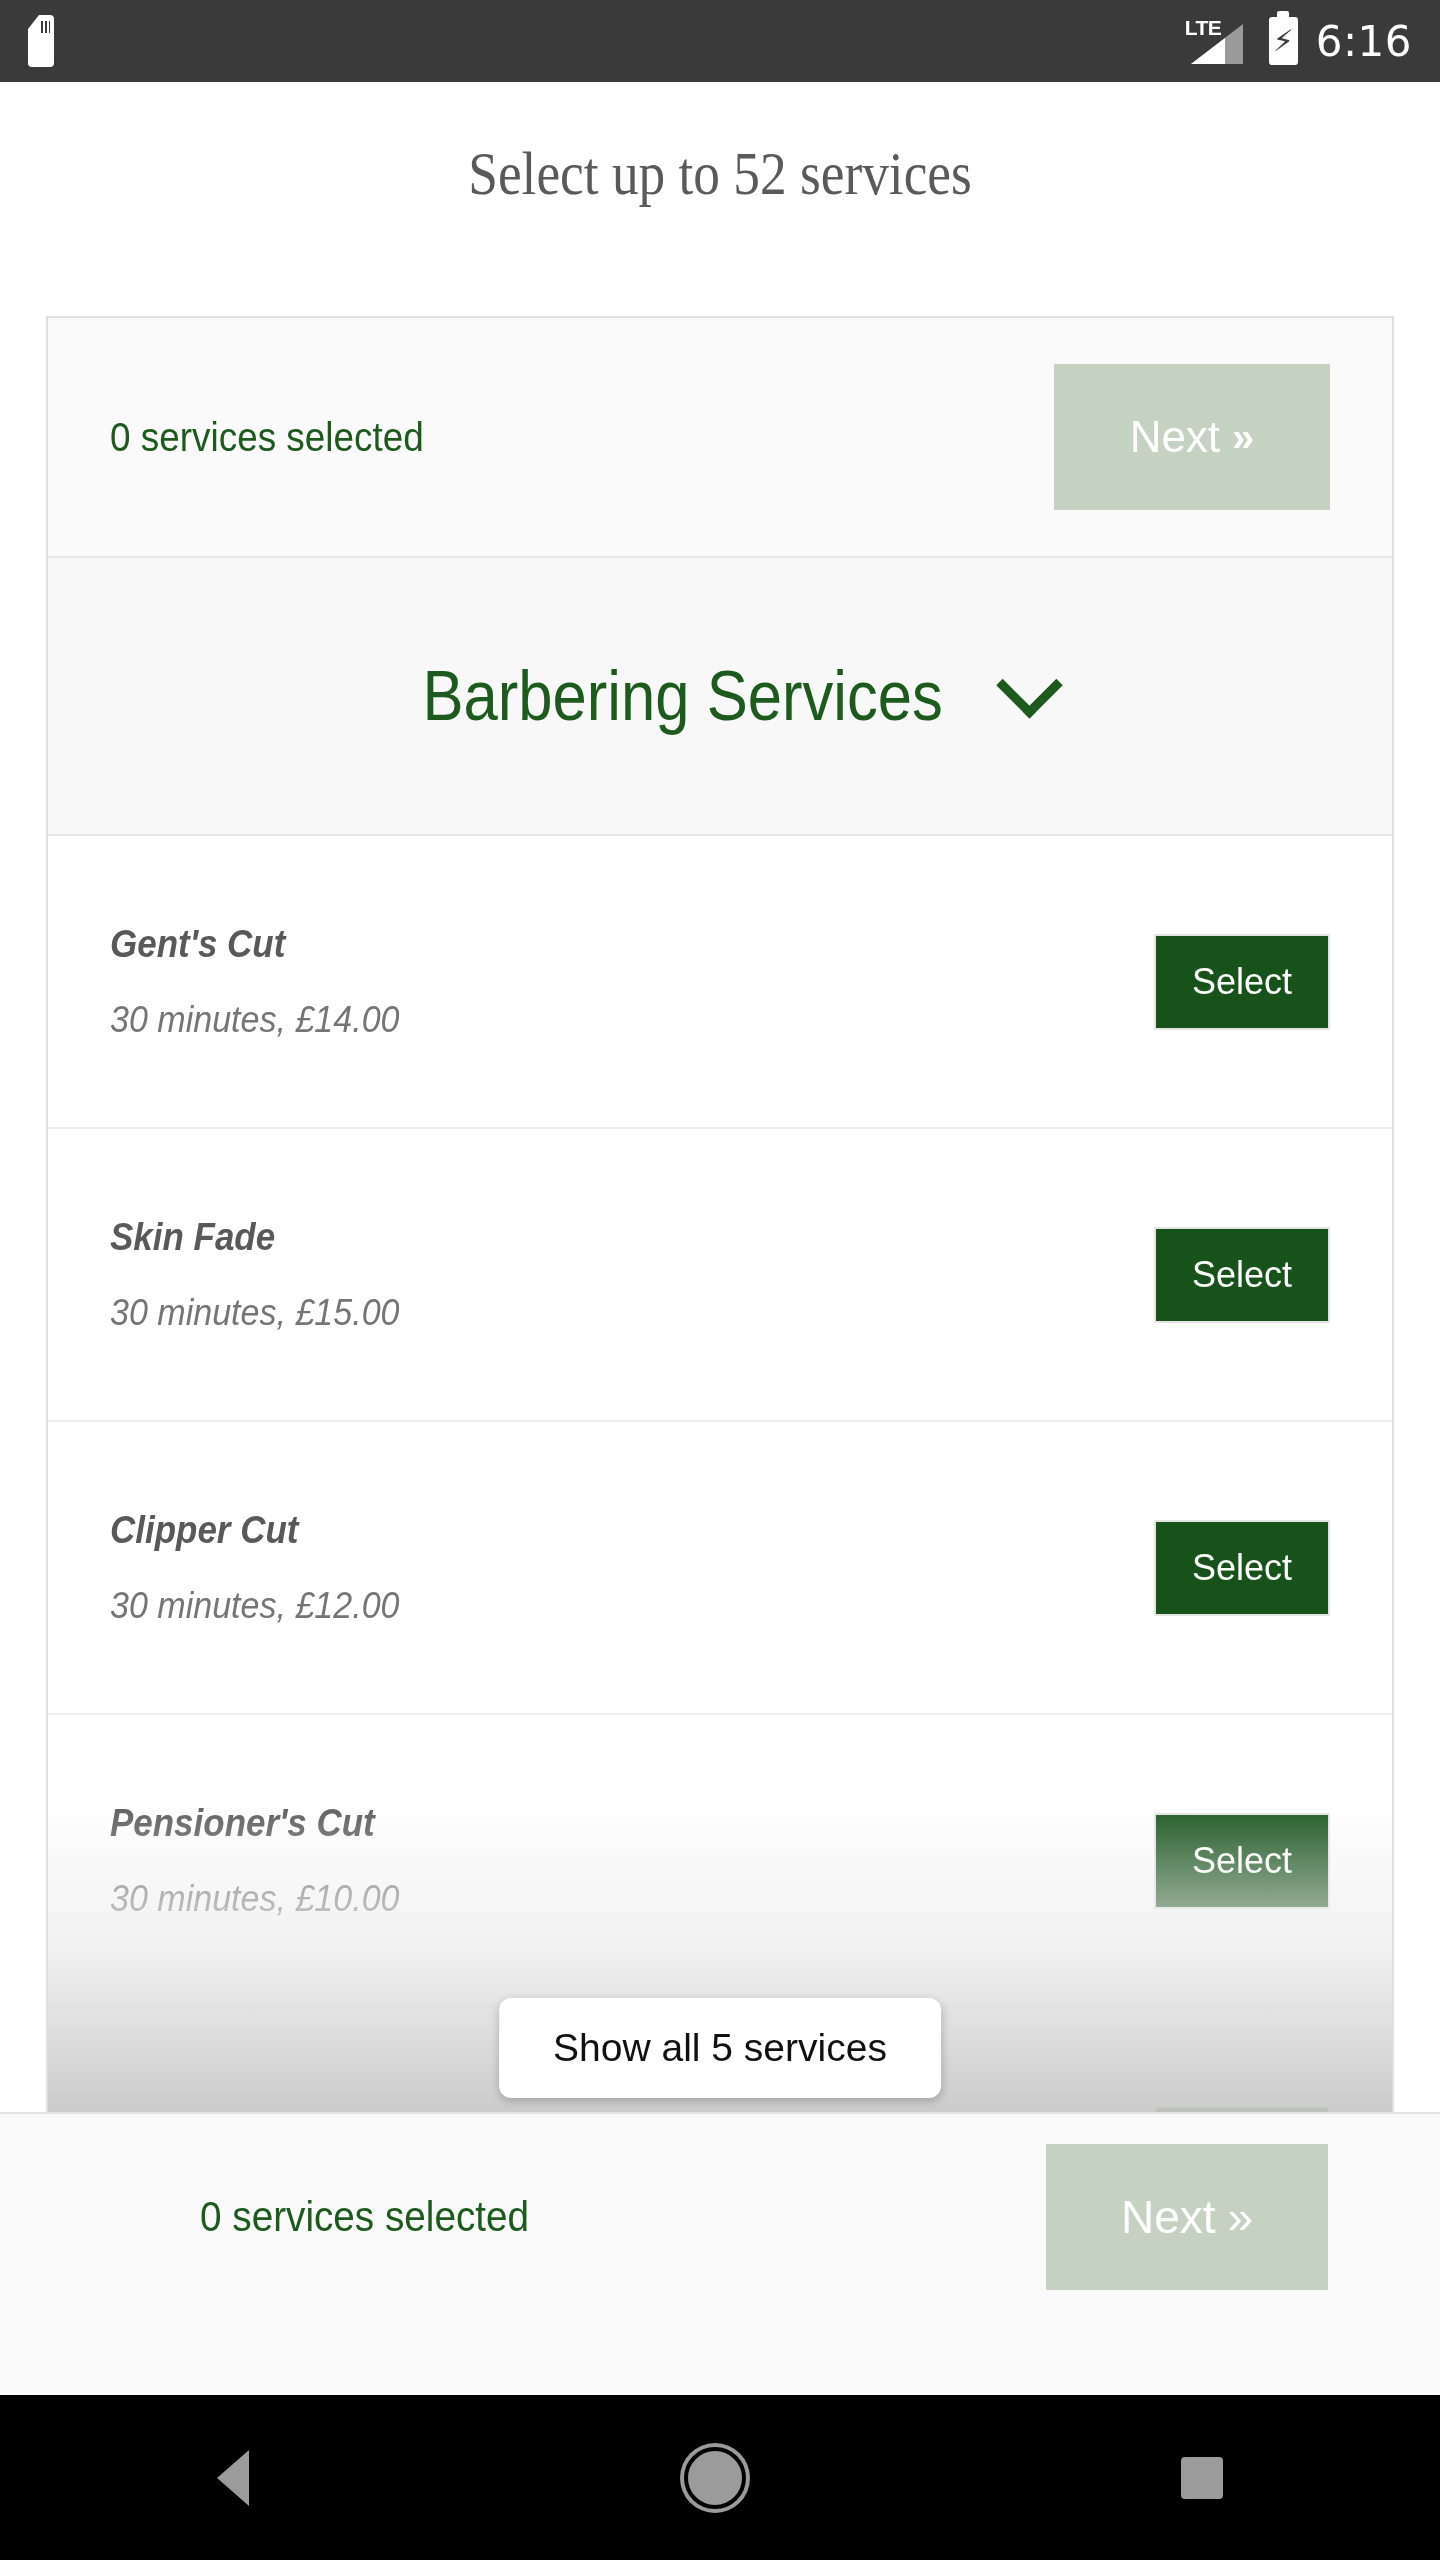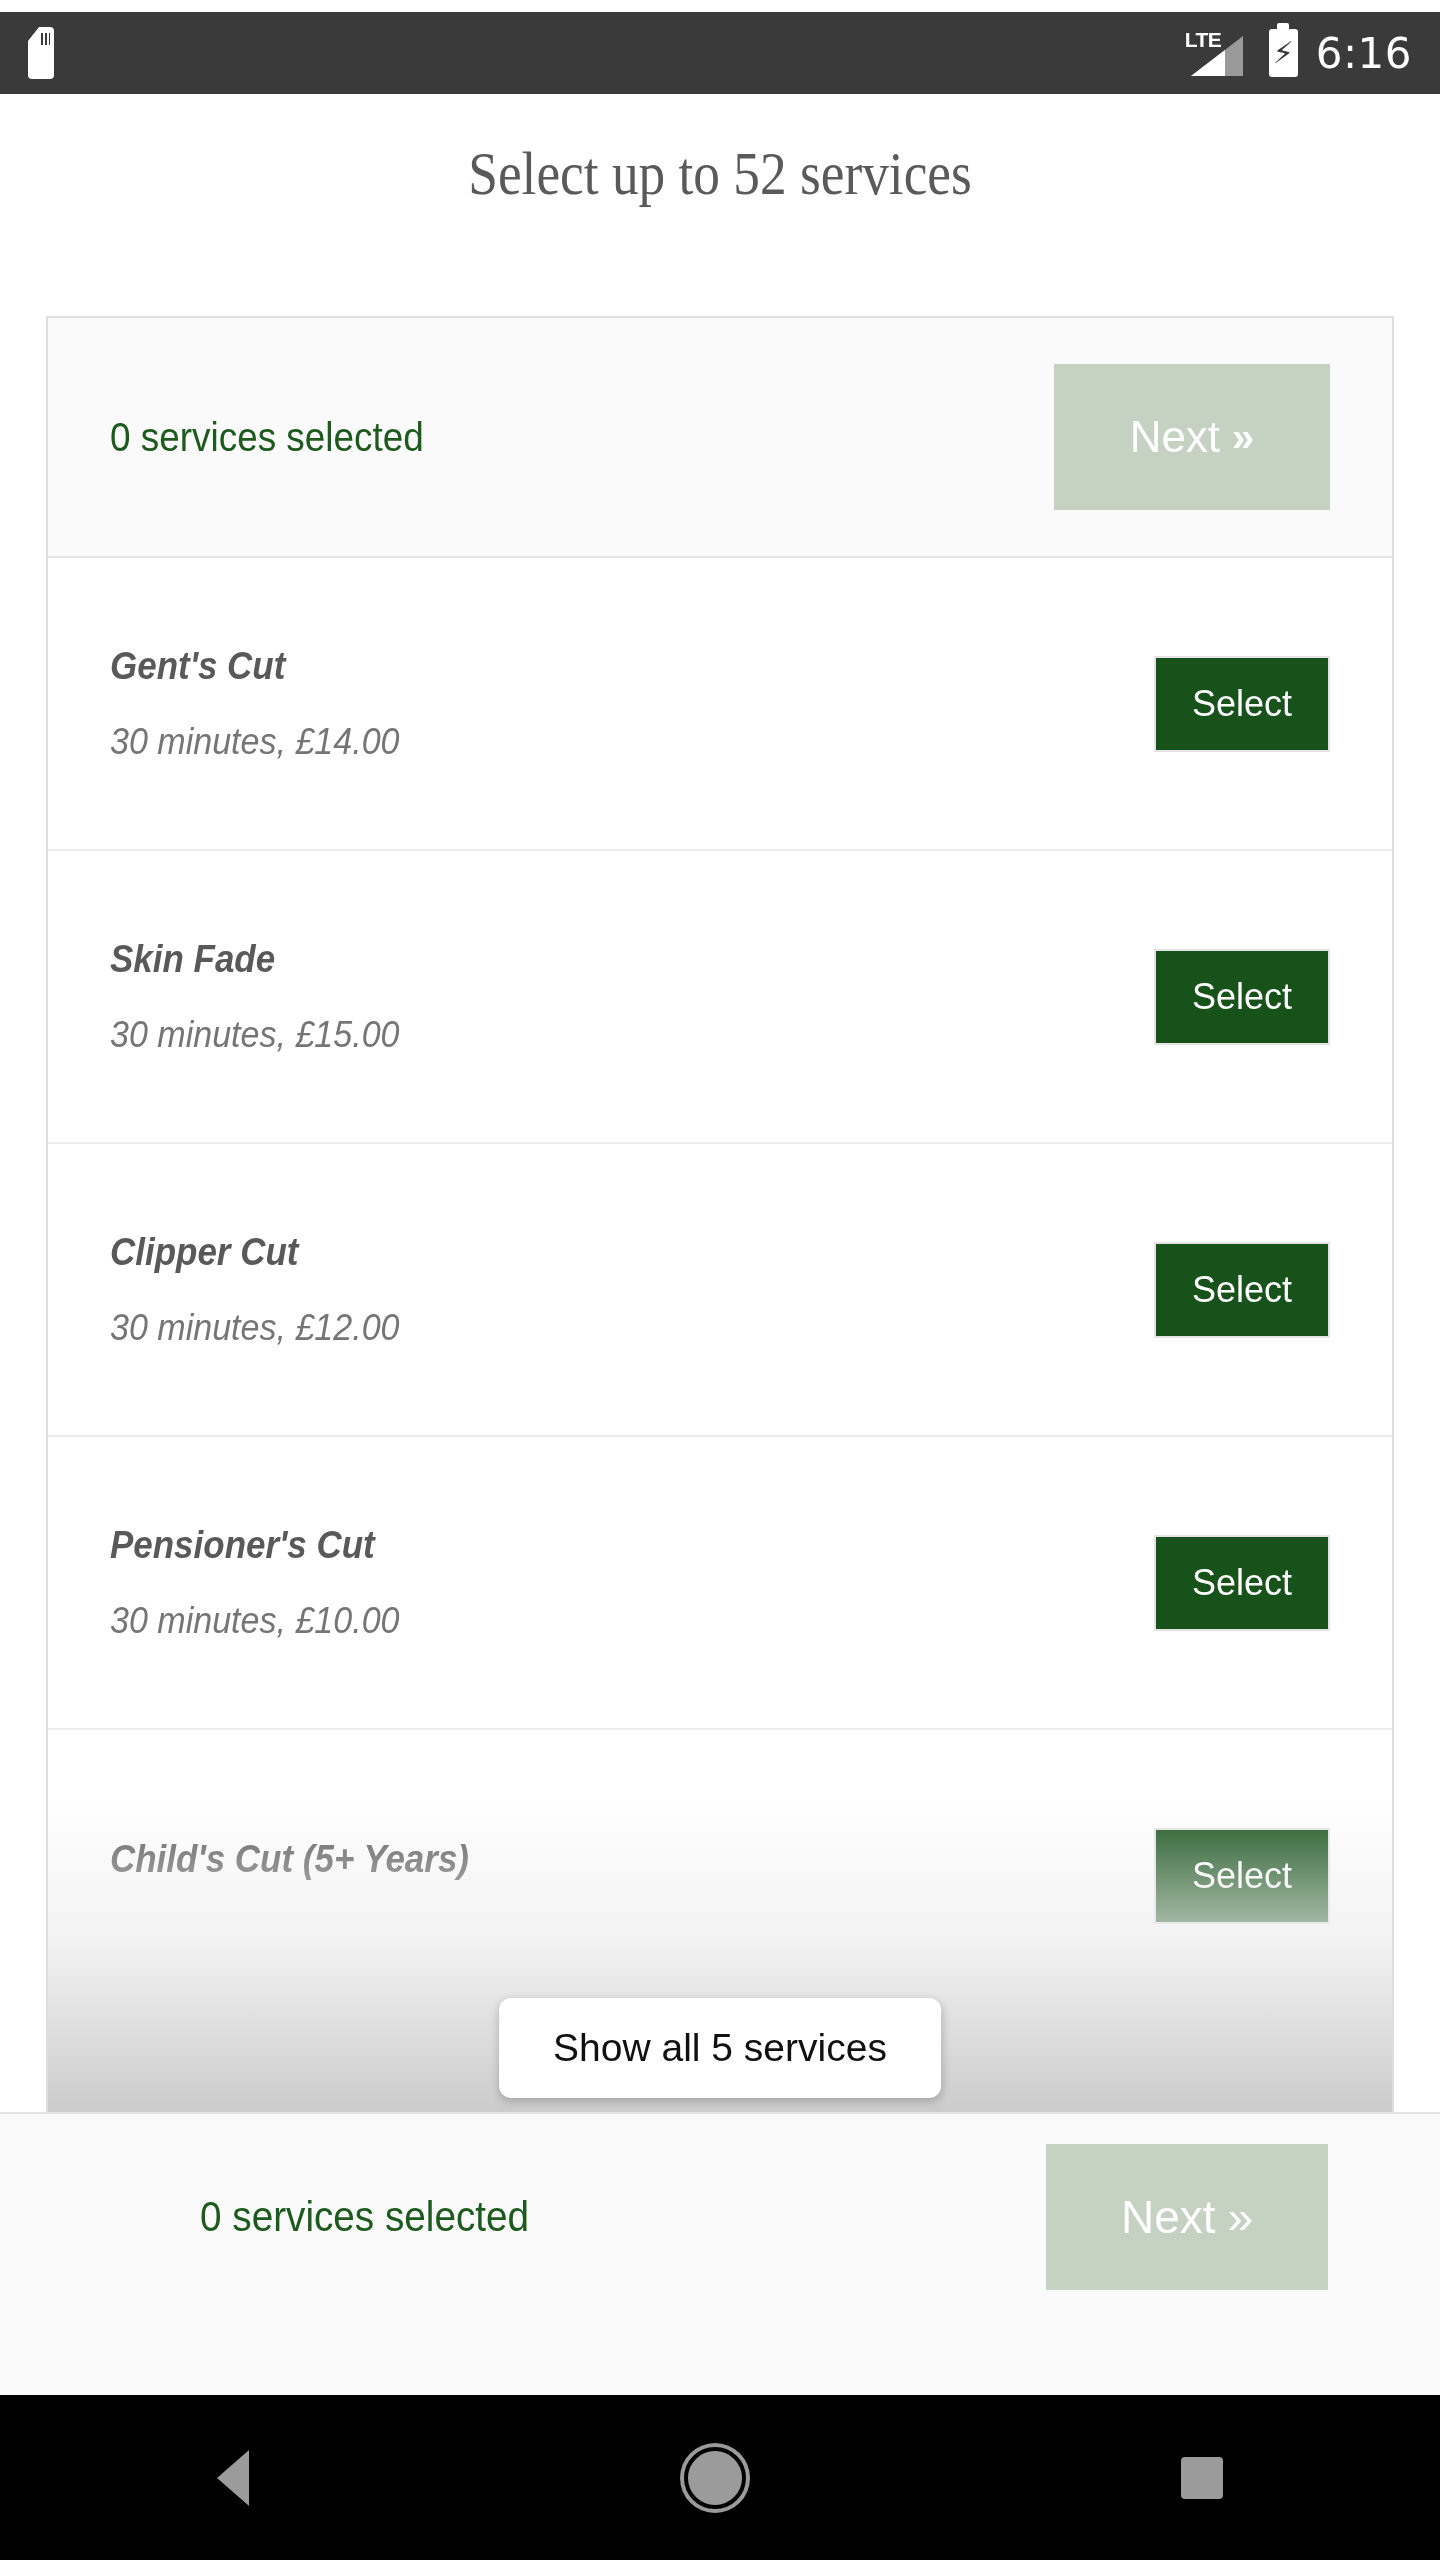--- a/index.html
+++ b/index.html
@@ -12,21 +12,21 @@
     width: 1440px;
     height: 2560px;
     background: #ffffff;
     overflow: hidden;
     font-family: "Liberation Sans", "DejaVu Sans", sans-serif;
   }
 
   
   .status-bar {
     position: absolute;
-    top: 12px; left: 0;
+    top: 0; left: 0;
     width: 1440px;
     height: 82px;
     background: #3a3a3a;
     display: flex;
     align-items: center;
     justify-content: space-between;
     padding: 0 28px;
     box-sizing: border-box;
   }
   .status-left { display: flex; align-items: center; }
@@ -345,20 +345,24 @@
   <div class="card">
 
     <div class="summary-bar">
       <div class="selected-count">0 services selected</div>
       <button class="next-btn">
         <span>Next</span>
         <span class="chev2">»</span>
       </button>
     </div>
 
+    <div class="section-header">
+      <span class="section-title">Barbering Services</span>
+      <span class="chevron-down"></span>
+    </div>
 
     <div class="service-row">
       <div class="service-info">
         <div class="service-name">Gent's Cut</div>
         <div class="service-meta">30 minutes, £14.00</div>
       </div>
       <button class="select-btn">Select</button>
     </div>
 
     <div class="service-row">

